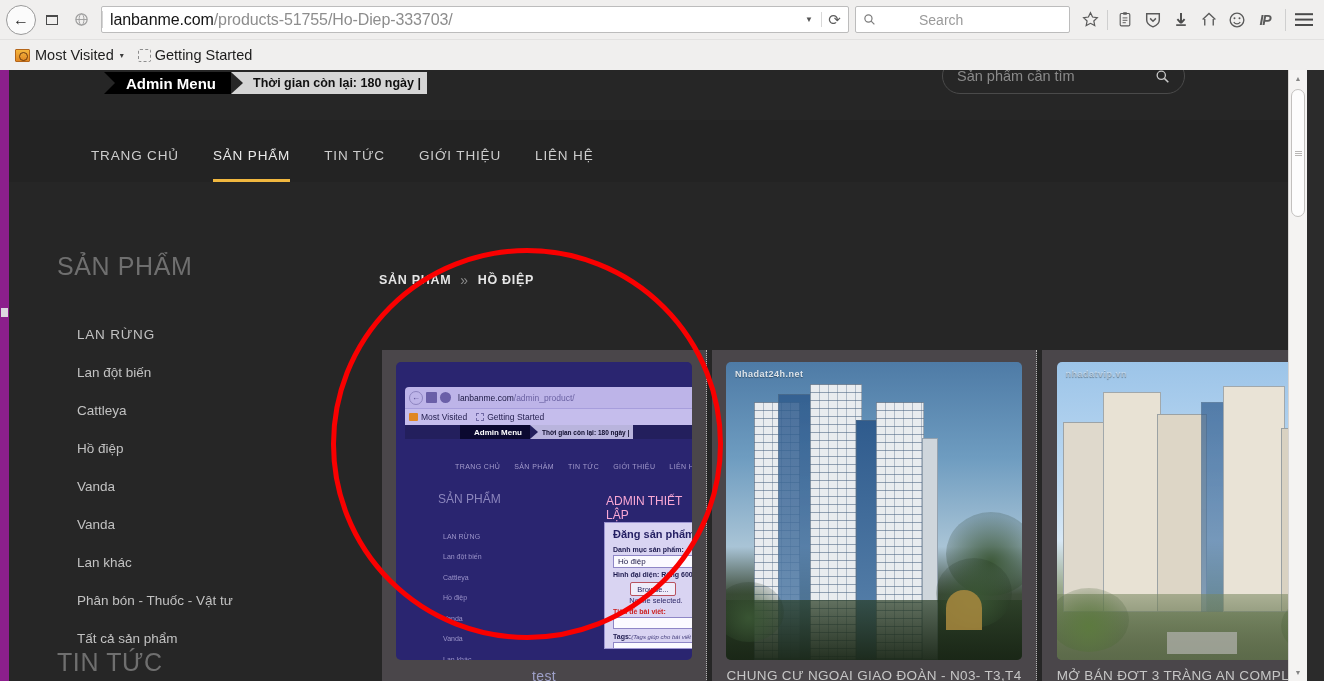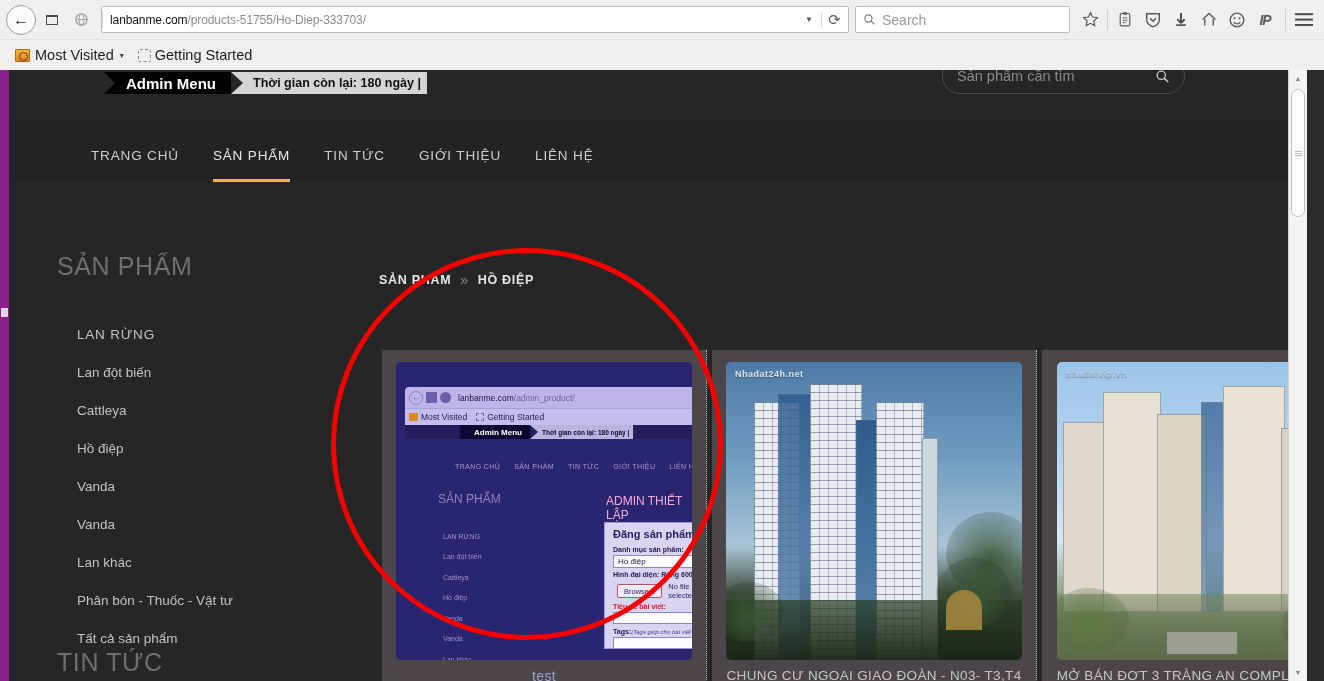--- a/index.html
+++ b/index.html
@@ -36,21 +36,21 @@
   }
   #urlbar {
     flex: 1 1 auto; height: 27px; margin-left: 6px; margin-right: 6px;
     background: #fff; border: 1px solid #bcbcbc; border-radius: 2px;
     display: flex; align-items: center; position: relative;
   }
   #url-separator {
     width: 1px; height: 17px; background: #d4d4d4; margin-right: 7px;
   }
   #url-text {
-    font-size: 12px; color: #8d8d8d; white-space: nowrap;
+    font-size: 16px; color: #8d8d8d; white-space: nowrap;
     letter-spacing: -0.1px;
   }
   #url-text .host { color: #141414; }
   #urlbar-dropmarker {
     position: absolute; right: 29px; top: 0; bottom: 0;
     width: 20px; display: flex; align-items: center; justify-content: center;
     color: #555; font-size: 8px;
   }
   #urlbar-sep2 {
     position: absolute; right: 26px; top: 5px; bottom: 5px;
@@ -59,20 +59,21 @@
   #reload-button {
     position: absolute; right: 2px; top: 2px; width: 23px; height: 21px;
     display: flex; align-items: center; justify-content: center;
     color: #5d5d5d; font-size: 15px;
   }
   #searchbar {
     flex: 0 0 215px; height: 27px; background: #fff;
     border: 1px solid #bcbcbc; border-radius: 2px;
     display: flex; align-items: center; padding: 0 7px;
     margin-right: 6px;
+    gap: 37px;
   }
   #search-placeholder {
     font-size: 14px; color: #9a9a9a; margin-left: 6px;
   }
   .tb-icon {
     width: 28px; height: 30px; display: flex; align-items: center;
     justify-content: center; color: #4d4d4d; flex: 0 0 auto; font-style: italic;
   }
   #tb-divider {
     width: 1px; height: 20px; background: #cfcfcf; margin: 0 3px;
@@ -338,21 +339,21 @@
   }
   .tf-label.red { color: #cc2020; }
   .tf-label .it {
     font-weight: normal; font-style: italic; color: #46407e; font-size: 6px;
   }
   .tf-select {
     height: 13px; background: #fbfaff; border: 1px solid #8e86c6;
     font-size: 8px; color: #1b1745; display: flex; align-items: center;
     padding-left: 4px; margin-bottom: 3px;
   }
-  .tf-filerow { display: flex; align-items: center; margin: 4px 4px 3px; }
+  .tf-filerow { display: flex; align-items: center; margin: 4px 4px 3px; flex-direction: column; }
   .tf-browse {
     background: #efecfa; border: 1px solid #b8525f; border-radius: 2px;
     font-size: 7.5px; color: #221d58; padding: 1.5px 6px;
   }
   .tf-filetext { font-size: 7.5px; color: #2d2866; margin-left: 6px; }
   .tf-input {
     height: 12px; background: #fbfaff; border: 1px solid #8e86c6;
     margin-bottom: 4px;
   }
 

